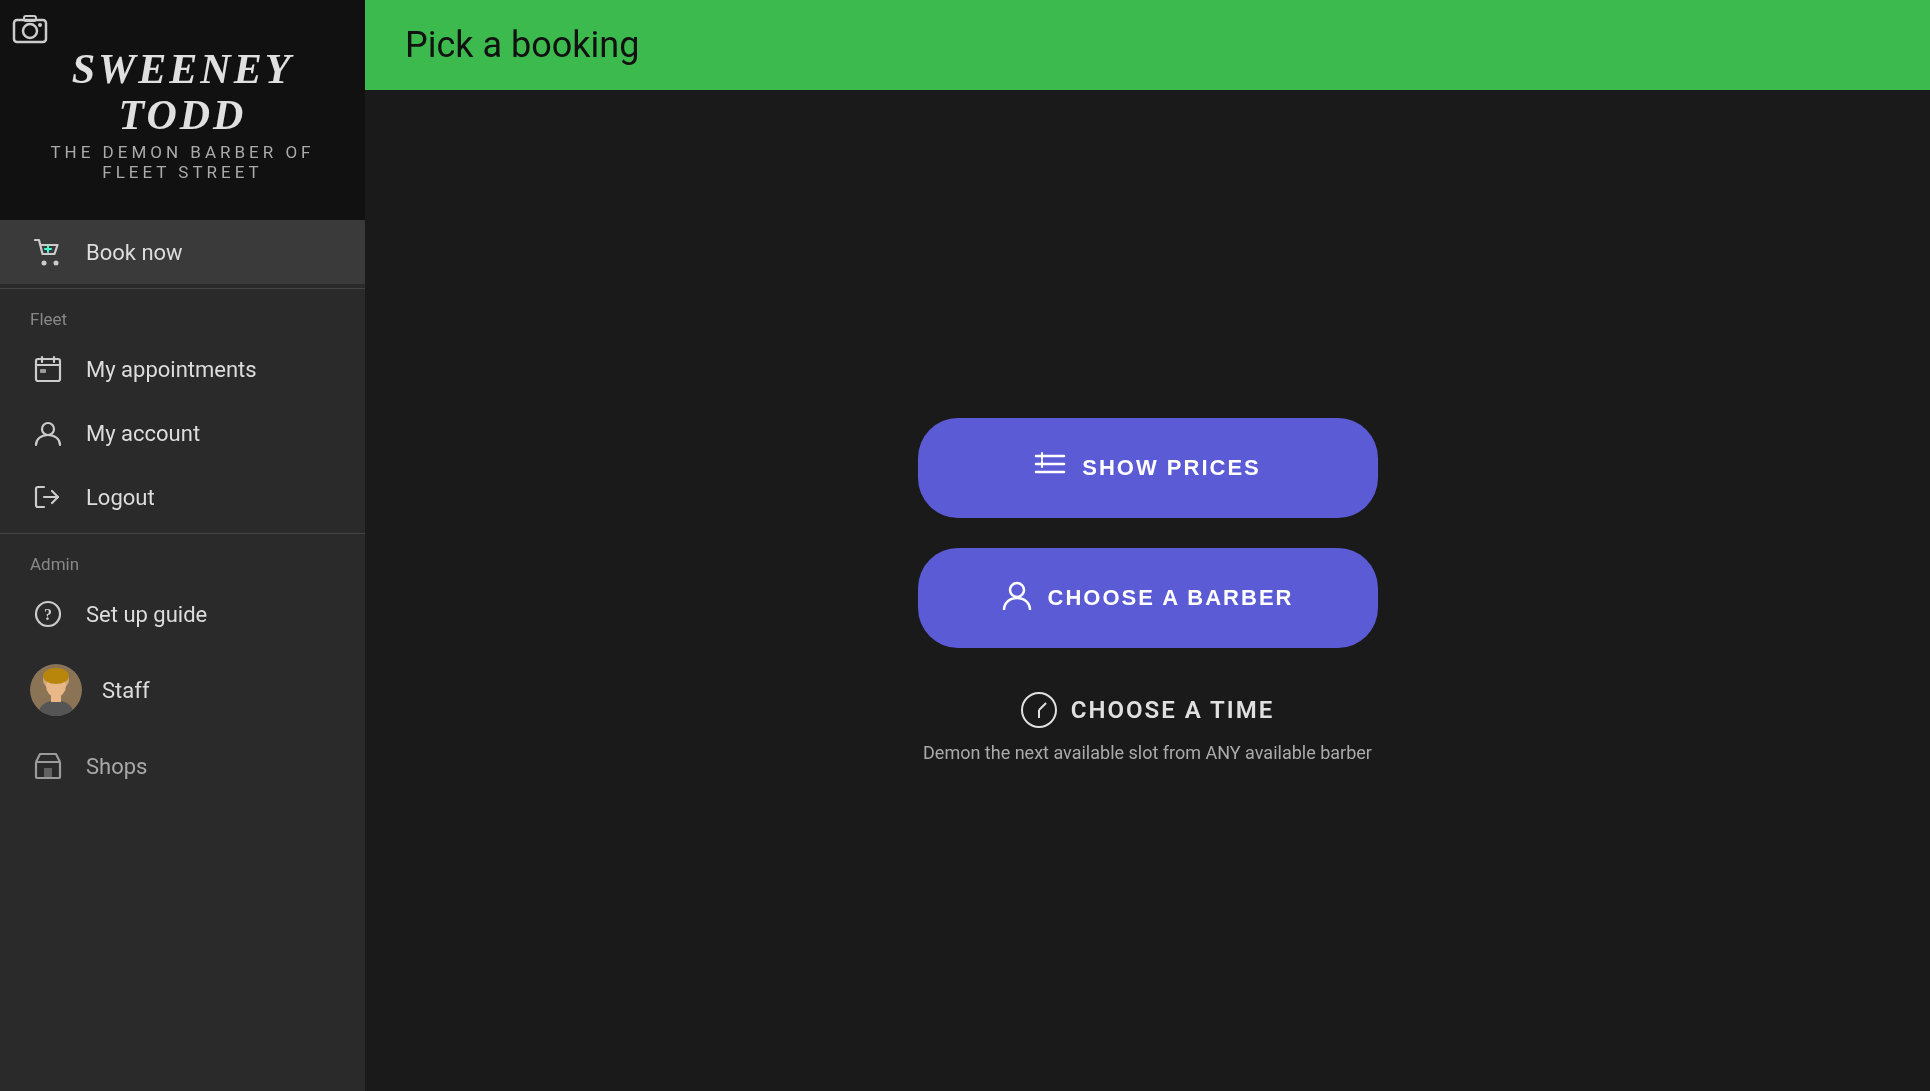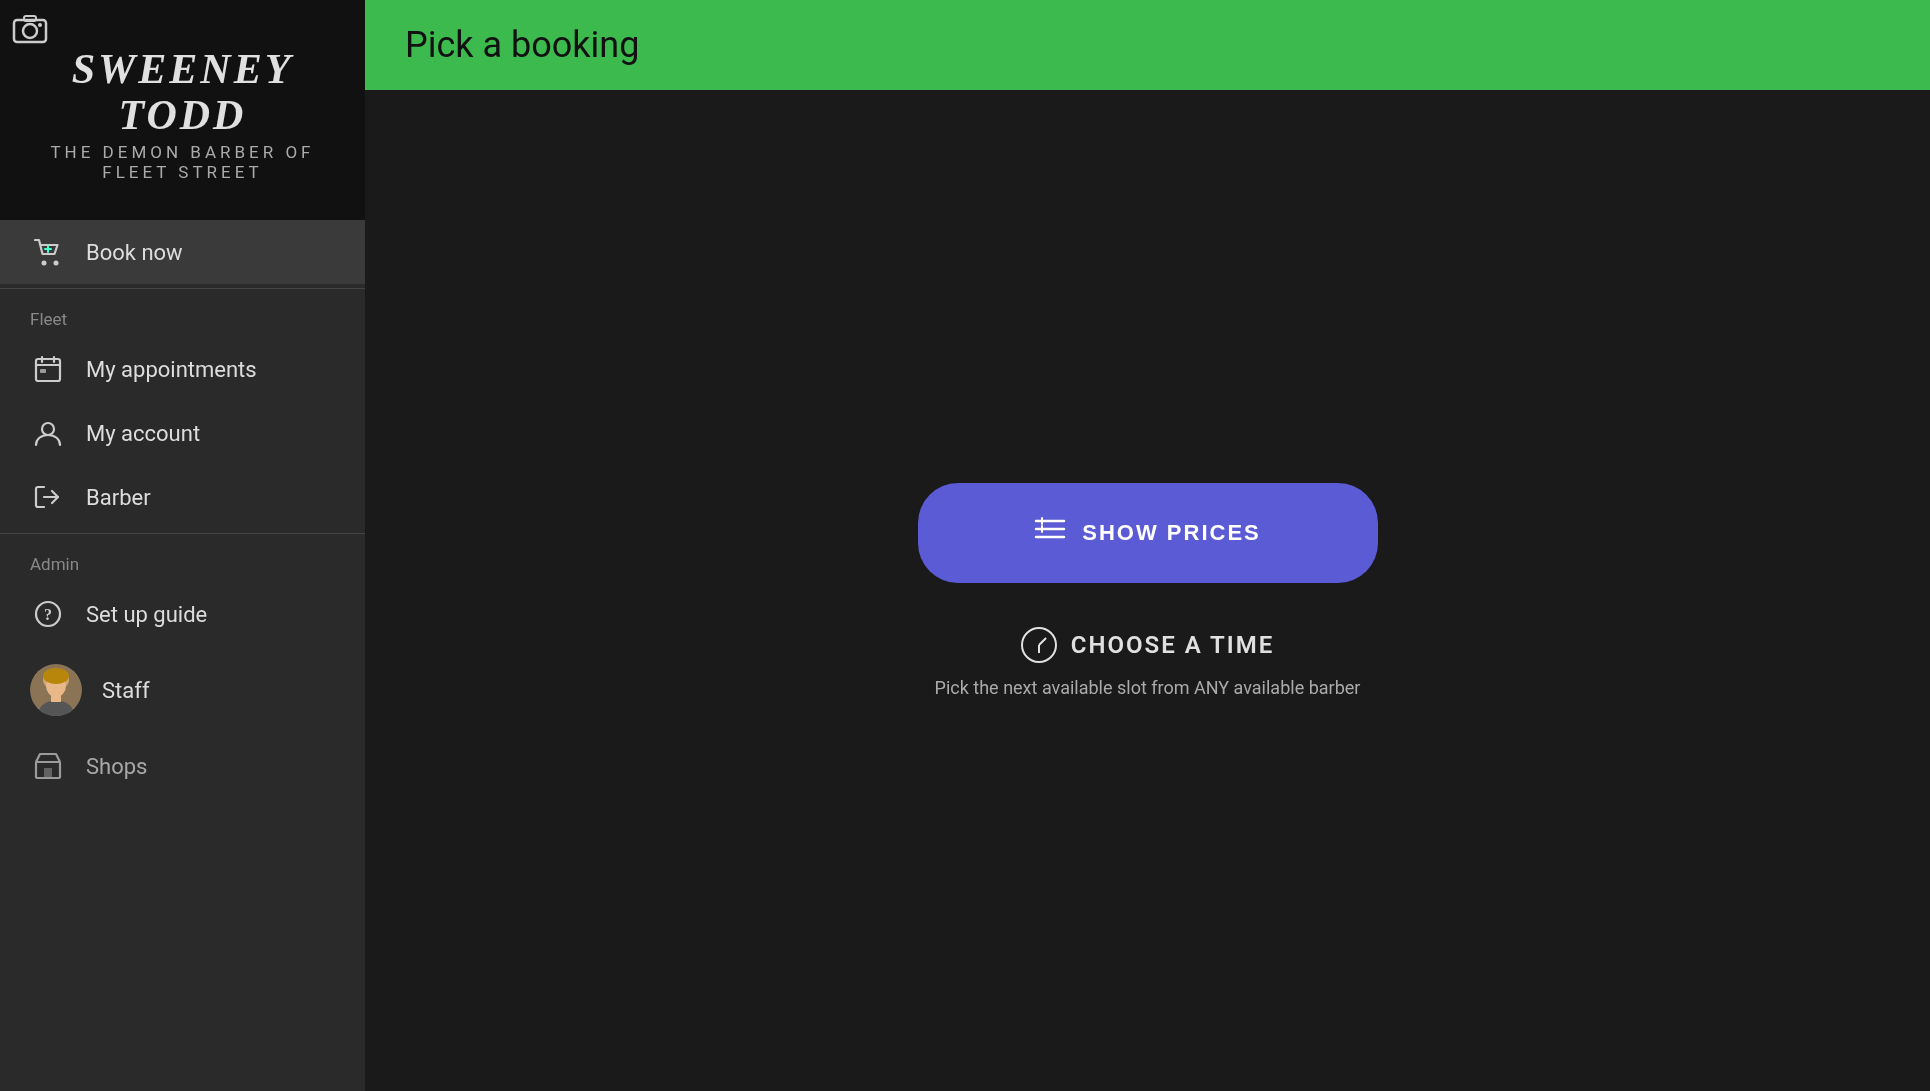--- a/index.html
+++ b/index.html
@@ -302,21 +302,21 @@
     </div>
 
     <div class="nav-item">
       <span class="nav-icon">
         <svg width="28" height="28" viewBox="0 0 28 28" fill="none">
           <path d="M18 8l6 6-6 6" stroke="#ccc" stroke-width="2.2" stroke-linecap="round" stroke-linejoin="round" fill="none"></path>
           <line x1="24" y1="14" x2="10" y2="14" stroke="#ccc" stroke-width="2.2" stroke-linecap="round"></line>
           <path d="M10 4H4a2 2 0 00-2 2v16a2 2 0 002 2h6" stroke="#ccc" stroke-width="2.2" stroke-linecap="round" fill="none"></path>
         </svg>
       </span>
-      <span class="nav-label">Barber</span>
+      <span class="nav-label">Logout</span>
     </div>
 
     <div class="nav-divider"></div>
 
     <div class="nav-section-label">Admin</div>
 
     <div class="nav-item">
       <span class="nav-icon">
         <svg width="28" height="28" viewBox="0 0 28 28" fill="none">
           <circle cx="14" cy="14" r="12" stroke="#ccc" stroke-width="2.2" fill="none"></circle>
@@ -372,22 +372,31 @@
           <line x1="2" y1="5" x2="30" y2="5" stroke="white" stroke-width="2.5" stroke-linecap="round"></line>
           <line x1="2" y1="13" x2="30" y2="13" stroke="white" stroke-width="2.5" stroke-linecap="round"></line>
           <line x1="2" y1="21" x2="30" y2="21" stroke="white" stroke-width="2.5" stroke-linecap="round"></line>
           <line x1="8" y1="2" x2="8" y2="8" stroke="white" stroke-width="2" stroke-linecap="round"></line>
           <line x1="8" y1="10" x2="8" y2="16" stroke="white" stroke-width="2" stroke-linecap="round"></line>
         </svg>
       </span>
       <span>SHOW PRICES</span>
     </button>
 
+    <button class="action-button">
+      <span class="btn-icon">
+        <svg width="30" height="30" viewBox="0 0 30 30" fill="none">
+          <circle cx="15" cy="10" r="7" stroke="white" stroke-width="2.5" fill="none"></circle>
+          <path d="M2 30c0-7 5.5-12 13-12s13 5 13 12" stroke="white" stroke-width="2.5" stroke-linecap="round" fill="none"></path>
+        </svg>
+      </span>
+      <span>CHOOSE A BARBER</span>
+    </button>
 
     <div class="choose-time-section">
       <div class="choose-time-row">
         <div class="clock-icon"></div>
         <span class="choose-time-label">CHOOSE A TIME</span>
       </div>
-      <span class="choose-time-subtitle">Pick the next available slot from ANY available barber</span>
+      <span class="choose-time-subtitle">Demon the next available slot from ANY available barber</span>
     </div>
   </div>
 </div>
 
 </body></html>

